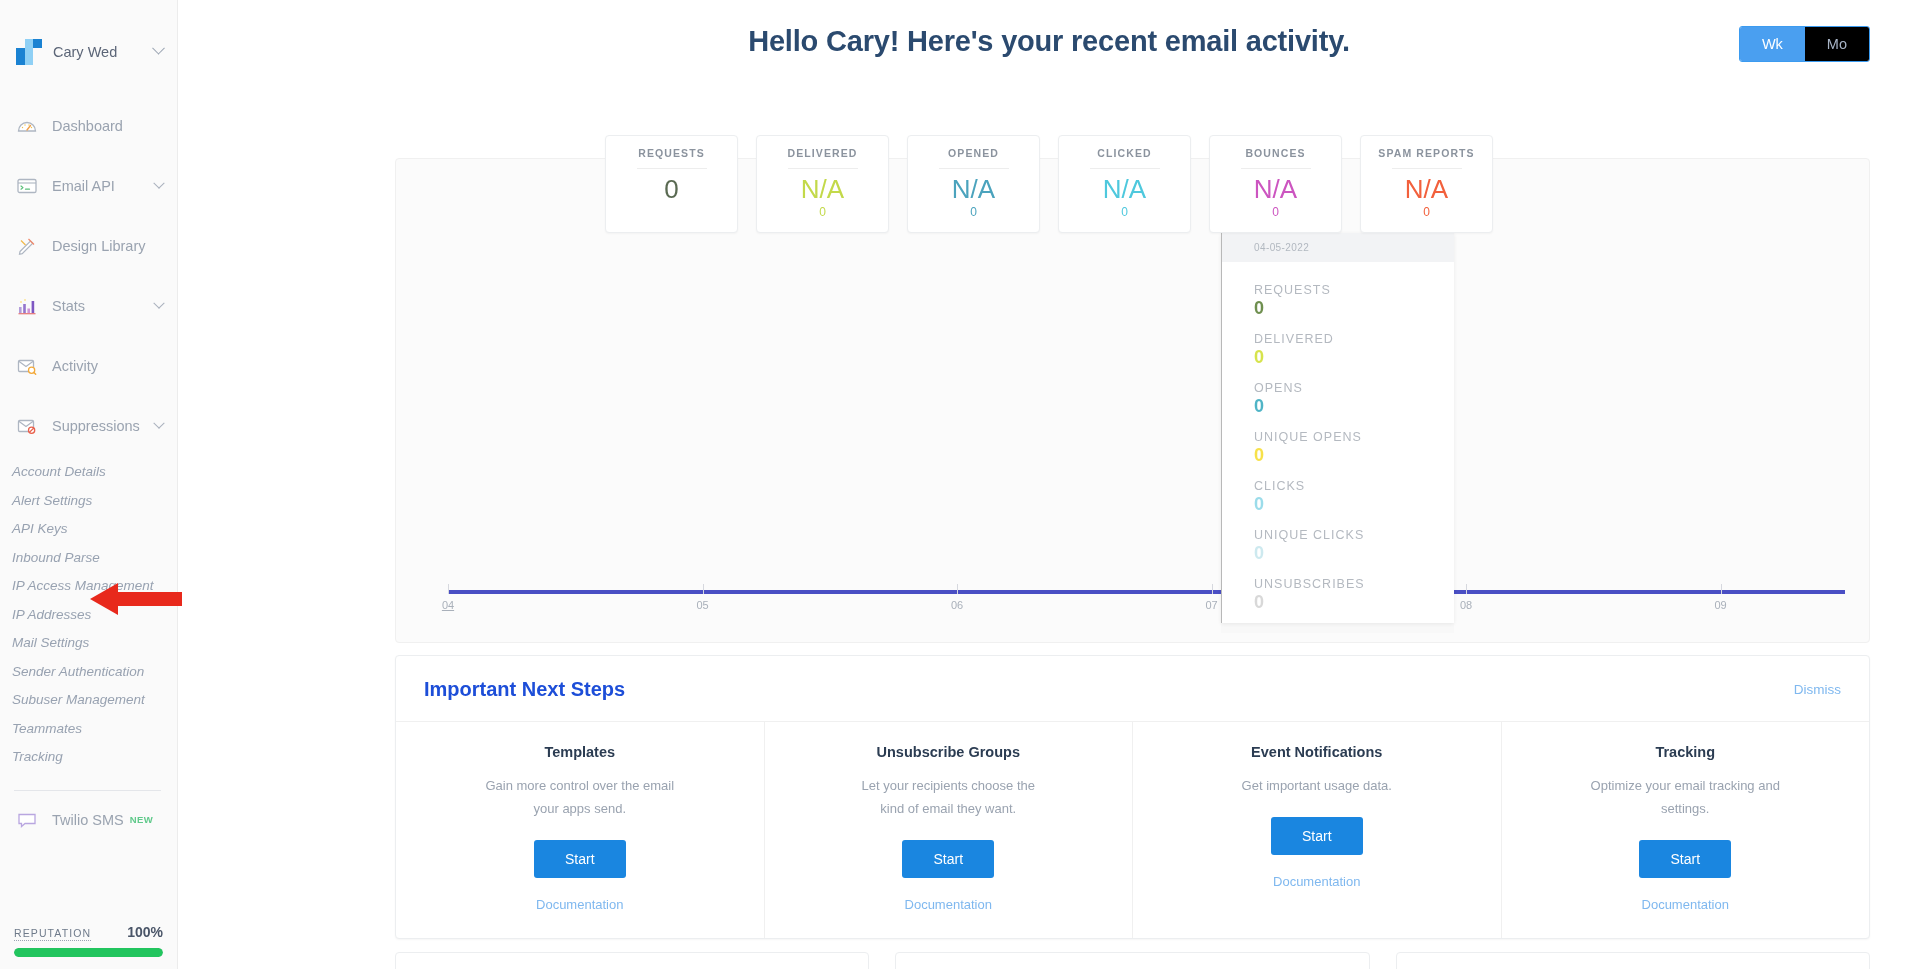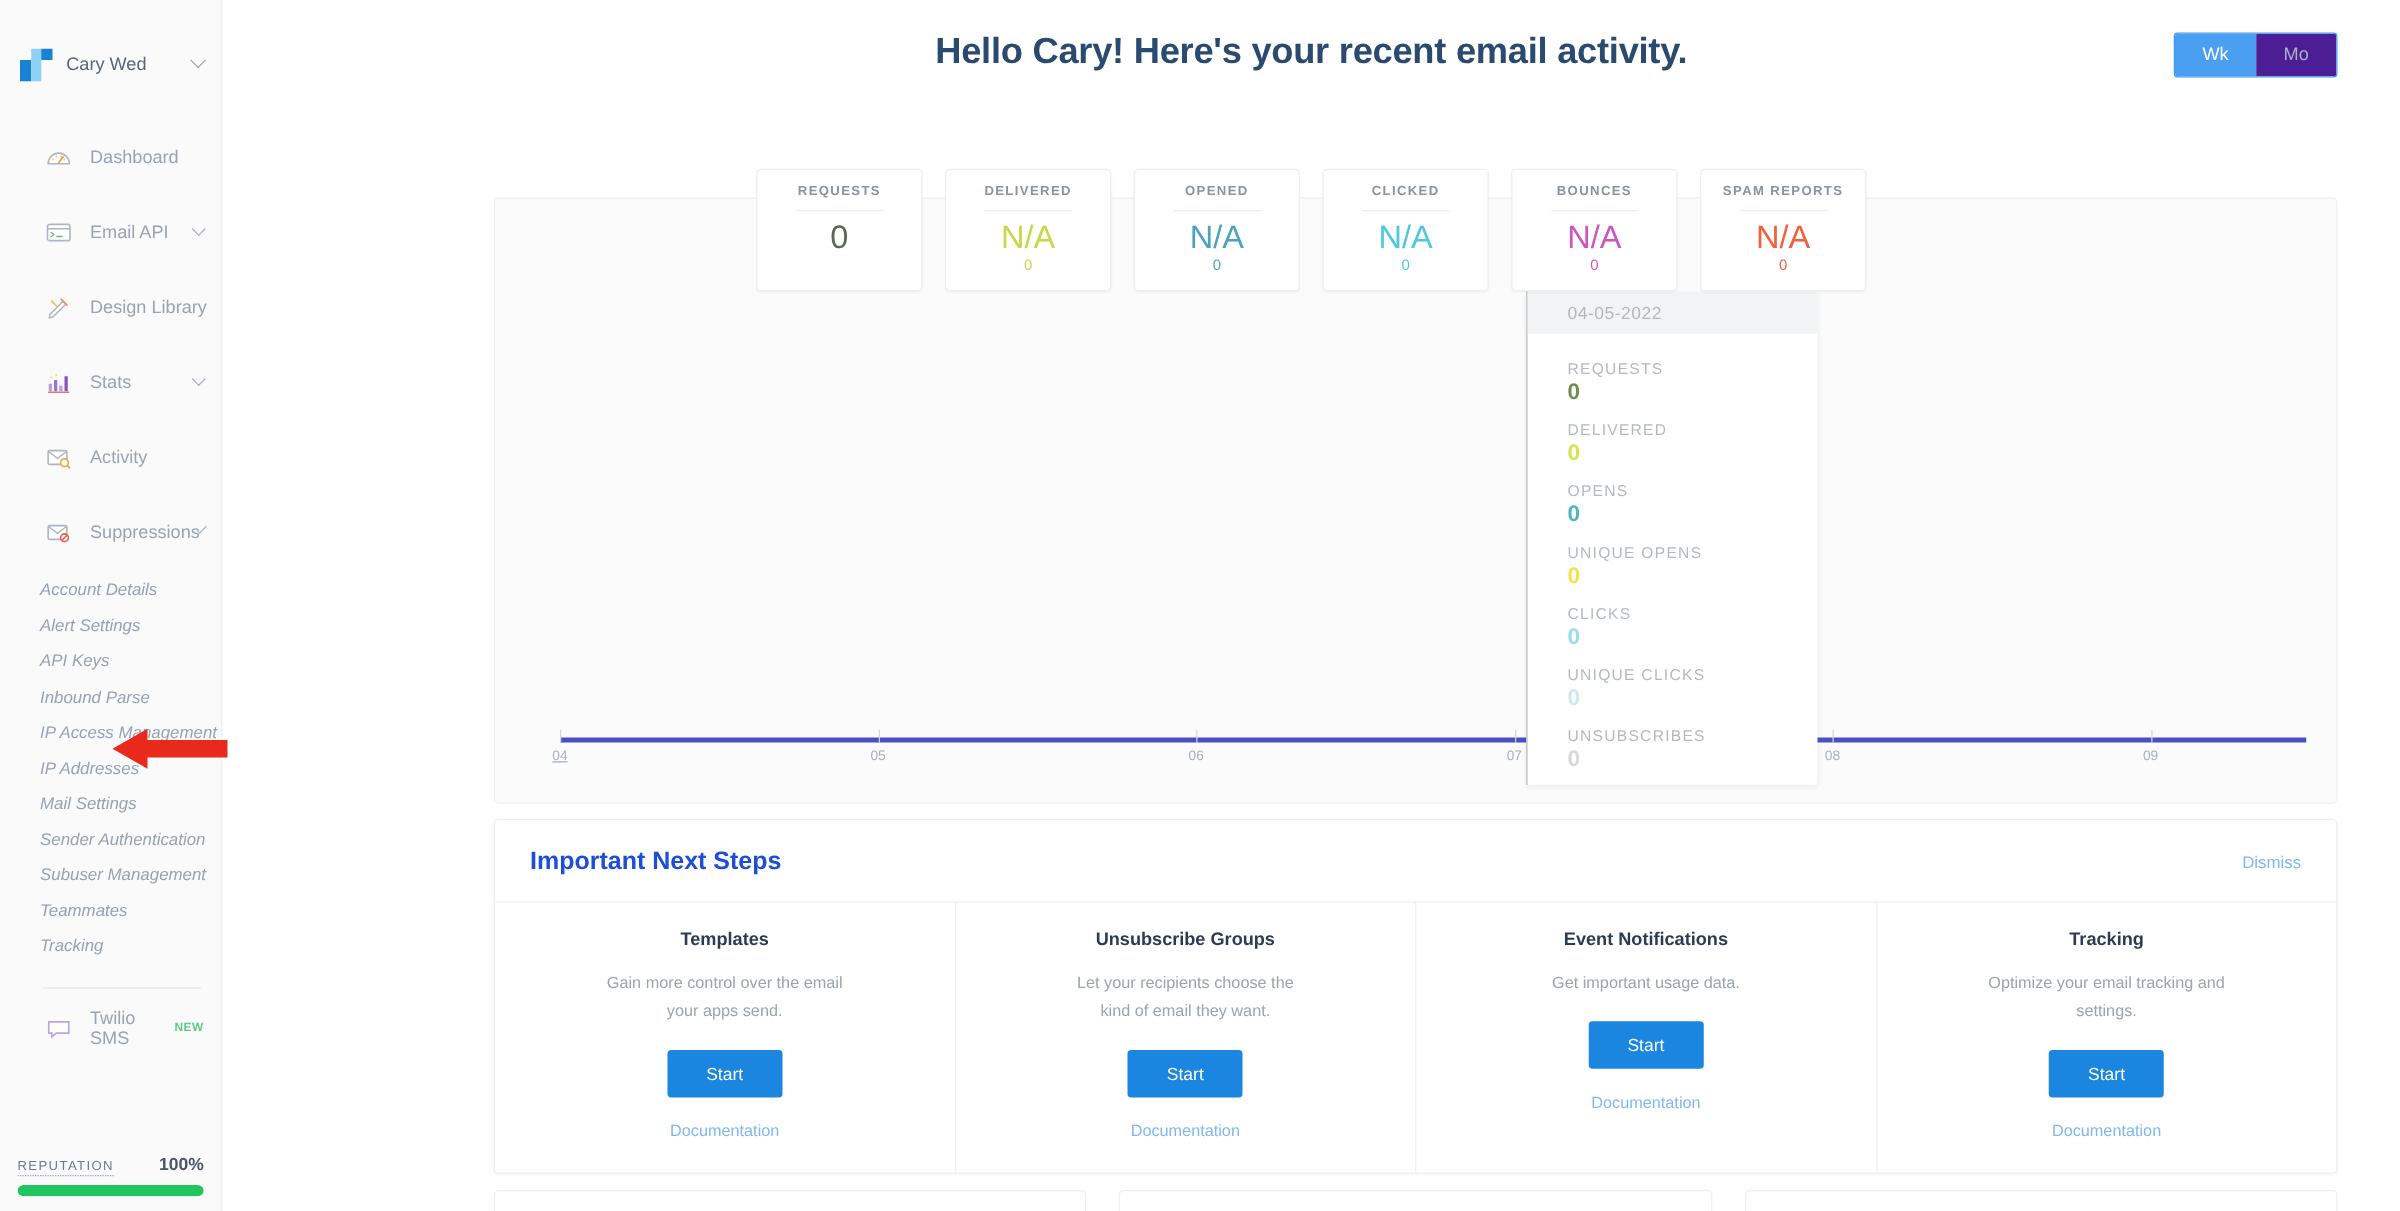--- a/index.html
+++ b/index.html
@@ -31,21 +31,21 @@
   }
   .logo-grid i { display: block; }
   .acct-name {
     margin-left: 11px; font-size: 14.5px; color: #5b6577; white-space: nowrap;
   }
   .chev {
     margin-left: auto; width: 9px; height: 9px;
     border-right: 1.6px solid #9aa4b2; border-bottom: 1.6px solid #9aa4b2;
     transform: rotate(45deg) translate(-3px,-3px);
   }
-  .nav { margin-top: 26px; padding-left: 20px; }
+  .nav { margin-top: 26px; }
   .nav-item {
     display: flex; align-items: center;
     height: 60px; padding: 0 14px 0 14px;
     cursor: pointer;
   }
   .nav-icon {
     width: 26px; height: 26px; flex: 0 0 26px;
     display: flex; align-items: center; justify-content: center;
   }
   .nav-label {
@@ -94,21 +94,21 @@
     text-align: center; font-size: 29px; font-weight: bold;
     color: #2b4a6f; padding-top: 25px; letter-spacing: -0.2px;
   }
   .toggle {
     position: absolute; right: 50px; top: 26px;
     display: flex; border: 1px solid #3b9bf0; border-radius: 3px; overflow: hidden;
     background: #fff;
   }
   .toggle button {
     font-family: inherit; font-size: 14.5px; border: 0; cursor: pointer;
-    padding: 9px 22px; background: #4c1d95; color: #a8b4c6;
+    padding: 9px 22px; background: #000000; color: #a8b4c6;
   }
   .toggle button.on { background: #4a9ff0; color: #fff; }
 
   
   .chart-panel {
     position: absolute; left: 217px; right: 50px; top: 158px; height: 485px;
     background: #fbfbfb; border: 1px solid #f0f0f0; border-radius: 4px;
   }
   .axis-line {
     position: absolute; left: 52px; right: 24px; top: 431px;
@@ -140,21 +140,21 @@
   .stat-sub { font-size: 12px; margin-top: 2px; }
 
   
   .tooltip {
     position: absolute; left: 1043px; top: 233px; width: 233px;
     background: #fff; border: 0; z-index: 4;
     border-left: 1px solid #b8b8b8;
     box-shadow: 0 1px 4px rgba(0,0,0,.07);
   }
   .tt-date {
-    background: #f2f3f5; color: #b2b8c0; font-size: 14px;
+    background: #f2f3f5; color: #b2b8c0; font-size: 10px;
     padding: 9px 0 9px 32px; letter-spacing: .4px;
   }
   .tt-body { padding: 8px 0 10px 32px; }
   .tt-row { margin-top: 13px; }
   .tt-key {
     font-size: 12.5px; letter-spacing: 1px; color: #b4b9c0; font-weight: 500;
   }
   .tt-val { font-size: 18px; font-weight: bold; margin-top: 1px; }
   .hover-band {
     position: absolute; left: 1043px; top: 233px; width: 233px; height: 400px;

